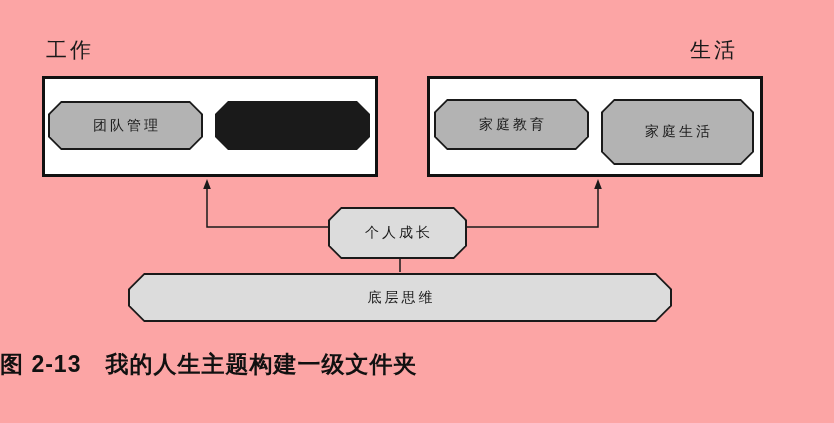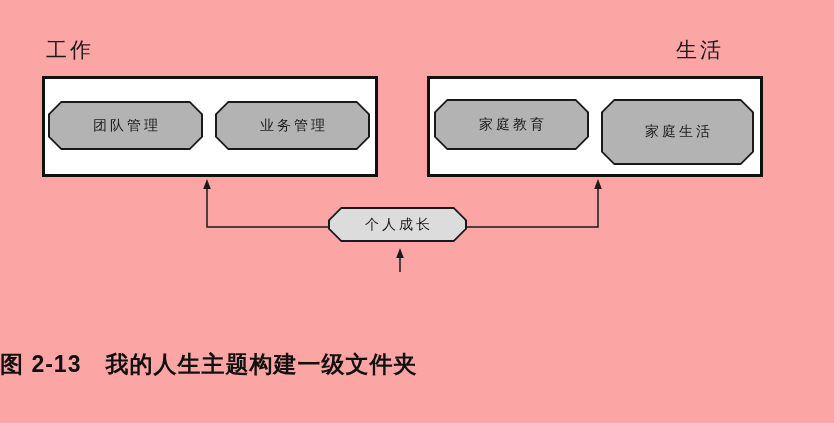--- a/index.html
+++ b/index.html
@@ -52,53 +52,56 @@
       <line x1="400" y1="272" x2="400" y2="257"></line>
     </g>
     <g fill="#1a1a1a" stroke="none">
       <polygon points="207,179 203.2,189 210.8,189"></polygon>
       <polygon points="598,179 594.2,189 601.8,189"></polygon>
       <polygon points="400,248 396.2,258 403.8,258"></polygon>
     </g>
   </svg>
 
   <div class="group-label" style="left:46px;top:36px;">工作</div>
-  <div class="group-label" style="left:676px;top:36px;">生活</div>
+  <div class="group-label" style="left:690px;top:36px;">生活</div>
 
   <div class="group-box" style="left:42px;top:76px;width:336px;height:101px;"></div>
   <div class="oct dark" style="left:48px;top:101px;width:155px;height:49px;">
     <div class="oct-outer"></div>
     <div class="oct-inner">
       <span class="oct-text">团队管理</span>
     </div>
   </div>
   <div class="oct dark" style="left:215px;top:101px;width:155px;height:49px;">
     <div class="oct-outer"></div>
-    <div class="oct-inner">
-      <span class="oct-text">业务管理</span>
-    </div>
   </div>
 
   <div class="group-box" style="left:427px;top:76px;width:336px;height:101px;"></div>
   <div class="oct dark" style="left:434px;top:99px;width:155px;height:51px;">
     <div class="oct-outer"></div>
     <div class="oct-inner">
       <span class="oct-text">家庭教育</span>
     </div>
   </div>
   <div class="oct dark" style="left:601px;top:99px;width:153px;height:66px;">
     <div class="oct-outer"></div>
     <div class="oct-inner">
       <span class="oct-text">家庭生活</span>
     </div>
   </div>
 
-  <div class="oct light" style="left:328px;top:207px;width:139px;height:35px;">
+  <div class="oct light" style="left:328px;top:207px;width:139px;height:52px;">
     <div class="oct-outer"></div>
     <div class="oct-inner">
       <span class="oct-text">个人成长</span>
     </div>
   </div>
 
+  <div class="oct light bar" style="left:128px;top:273px;width:544px;height:49px;">
+    <div class="oct-outer"></div>
+    <div class="oct-inner">
+      <span class="oct-text">底层思维</span>
+    </div>
+  </div>
 
   <div class="caption">图 2-13　我的人生主题构建一级文件夹</div>
 
 </div>
 
 </body></html>

